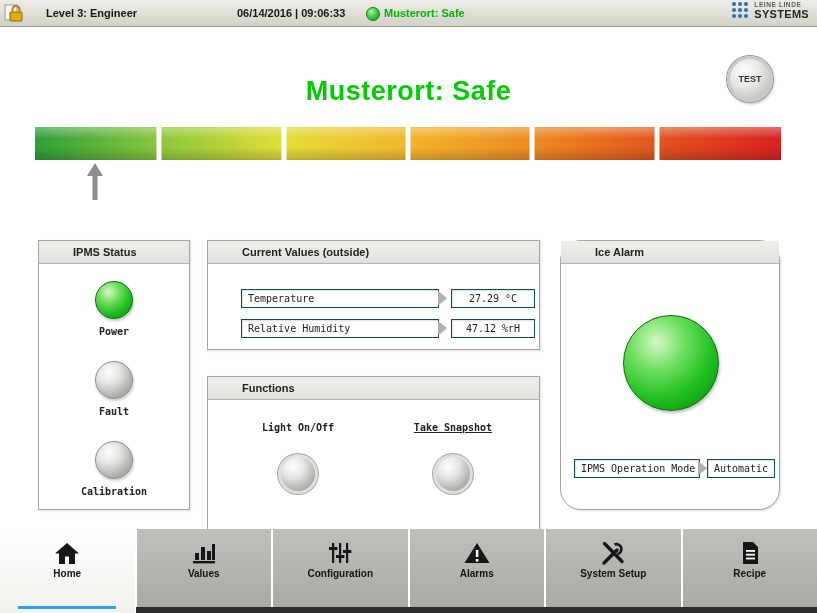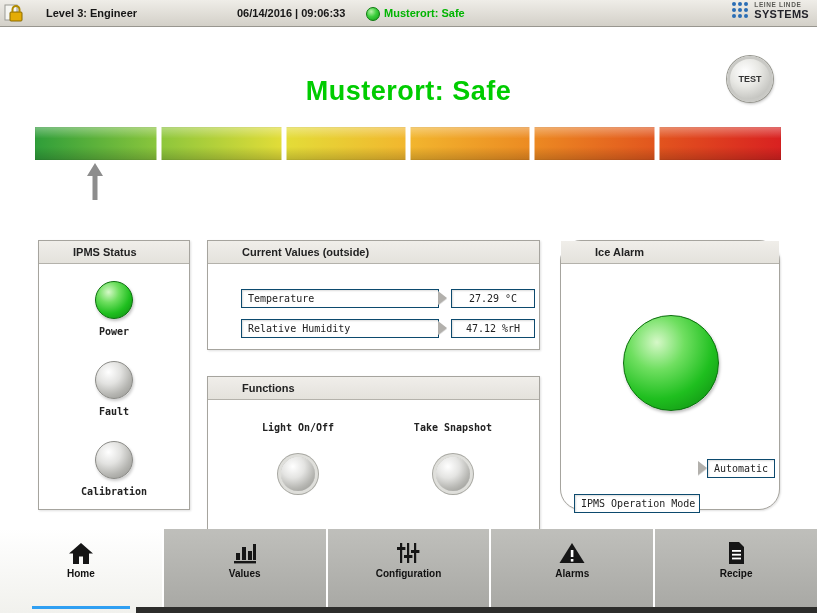--- a/index.html
+++ b/index.html
@@ -179,29 +179,29 @@
     <div class="field value" style="left:243px;top:48px;width:82px;" data-interactable="false">27.29 °C</div>
 
     <div class="field" style="left:33px;top:78px;width:190px;" data-interactable="false">Relative Humidity</div>
     <span class="chev" style="left:230px;top:80px;" data-interactable="false"></span>
     <div class="field value" style="left:243px;top:78px;width:82px;" data-interactable="false">47.12 %rH</div>
   </div>
 
   <div class="panel" style="left:207px;top:376px;width:333px;height:162px;" data-interactable="false">
     <div class="panel-h" data-interactable="false">Functions</div>
     <div class="fn-caption mono-label" style="left:25px;top:45px;" data-interactable="false">Light On/Off</div>
-    <div class="fn-caption mono-label" style="left:180px;top:45px;" data-interactable="false">Take Snapshot</div>
+    <div class="fn-caption mono-label" style="left:180px;top:45px;text-decoration:underline;" data-interactable="false">Take Snapshot</div>
     <div class="fn-btn" style="left:73px;top:80px;" data-interactable="true"></div>
     <div class="fn-btn" style="left:228px;top:80px;" data-interactable="true"></div>
   </div>
 
   <div class="panel" style="left:560px;top:240px;width:220px;height:270px;border-radius:21px;" data-interactable="false">
     <div class="panel-h" data-interactable="false">Ice Alarm</div>
     <div class="orb ice-orb" style="left:62px;top:74px;" data-interactable="false" data-state="green"></div>
-    <div class="field" style="left:13px;top:218px;width:118px;margin-top:35px;" data-interactable="false">IPMS Operation Mode</div>
+    <div class="field" style="left:13px;top:218px;width:118px;" data-interactable="false">IPMS Operation Mode</div>
     <span class="chev" style="left:137px;top:220px;" data-interactable="false"></span>
     <div class="field value" style="left:146px;top:218px;width:66px;" data-interactable="false">Automatic</div>
   </div>
 
   <div class="nav" data-interactable="false">
 
     <div class="nav-item active" data-interactable="true">
       <span class="nav-icon" data-interactable="false">
         <svg width="26" height="24" viewBox="0 0 26 24">
           <path d="M13 2 L25 12.5 L21 12.5 L21 23 L15 23 L15 15.5 L11 15.5 L11 23 L5 23 L5 12.5 L1 12.5 Z" fill="#161616"></path>
@@ -242,20 +242,30 @@
       <span class="nav-icon" data-interactable="false">
         <svg width="28" height="24" viewBox="0 0 28 24">
           <path d="M14 2 L26.5 22 L1.5 22 Z" fill="#161616"></path>
           <rect x="12.8" y="9" width="2.6" height="7" fill="#fff"></rect>
           <rect x="12.8" y="18" width="2.6" height="2.6" fill="#fff"></rect>
         </svg>
       </span>
       <span class="nav-label" data-interactable="false">Alarms</span>
     </div>
 
+    <div class="nav-item" data-interactable="true">
+      <span class="nav-icon" data-interactable="false">
+        <svg width="26" height="24" viewBox="0 0 26 24">
+          <path d="M4 22 L17 9" stroke="#161616" stroke-width="3.4" stroke-linecap="round" fill="none"></path>
+          <path d="M14.5 3.5 a5 5 0 1 1 3 9.5" stroke="#161616" stroke-width="2.6" fill="none"></path>
+          <path d="M4.5 2.5 L22 20.5" stroke="#161616" stroke-width="3.4" stroke-linecap="round" fill="none"></path>
+        </svg>
+      </span>
+      <span class="nav-label" data-interactable="false">System Setup</span>
+    </div>
 
     <div class="nav-item" data-interactable="true">
       <span class="nav-icon" data-interactable="false">
         <svg width="22" height="24" viewBox="0 0 22 24">
           <path d="M4 1 H14 L19 6 V23 H4 Z" fill="#161616"></path>
           <rect x="7" y="9" width="9" height="1.8" fill="#fff"></rect>
           <rect x="7" y="12.8" width="9" height="1.8" fill="#fff"></rect>
           <rect x="7" y="16.6" width="9" height="1.8" fill="#fff"></rect>
         </svg>
       </span>

